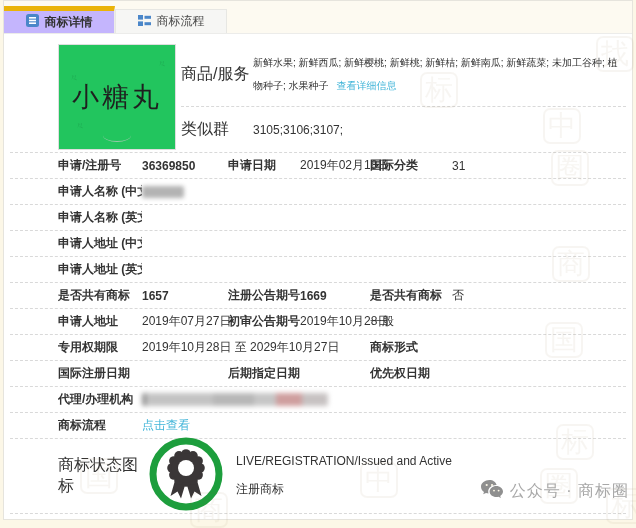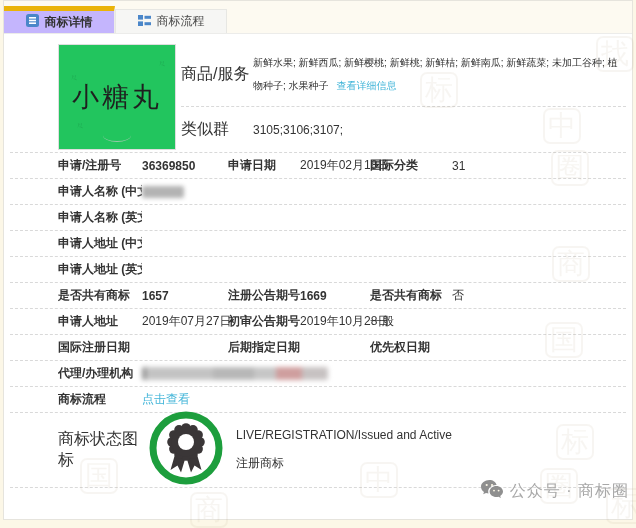--- a/index.html
+++ b/index.html
@@ -144,20 +144,26 @@
     </div>
 
     <div class="row">
       <span class="lb w-l1">申请人地址</span>
       <span class="vl w-v1">2019年07月27日</span>
       <span class="lb w-l2">初审公告期号</span>
       <span class="vl w-v2">2019年10月28日</span>
       <span class="vl v-flex">一般</span>
     </div>
 
+    <div class="row">
+      <span class="lb w-l1">专用权期限</span>
+      <span class="vl w-wide">2019年10月28日 至 2029年10月27日</span>
+      <span class="lb w-l3">商标形式</span>
+      <span class="vl v-flex"></span>
+    </div>
 
     <div class="row">
       <span class="lb w-l1">国际注册日期</span>
       <span class="vl w-v1"></span>
       <span class="lb w-l2">后期指定日期</span>
       <span class="vl w-v2"></span>
       <span class="lb w-l3">优先权日期</span>
       <span class="vl v-flex"></span>
     </div>
 

